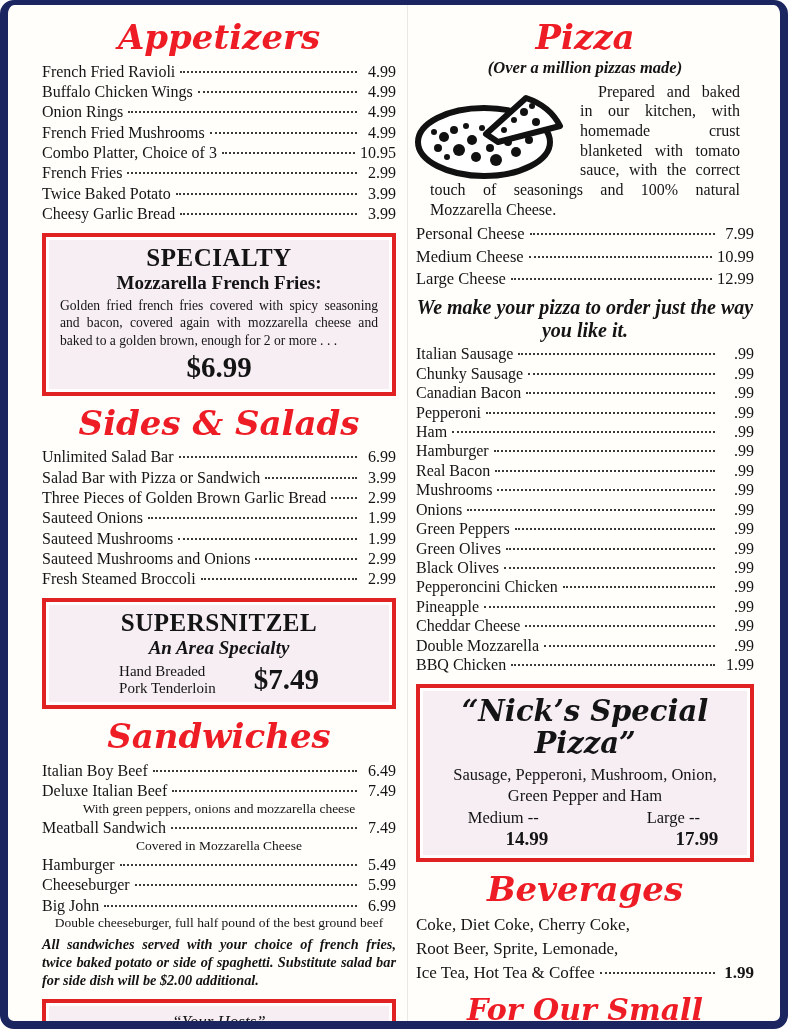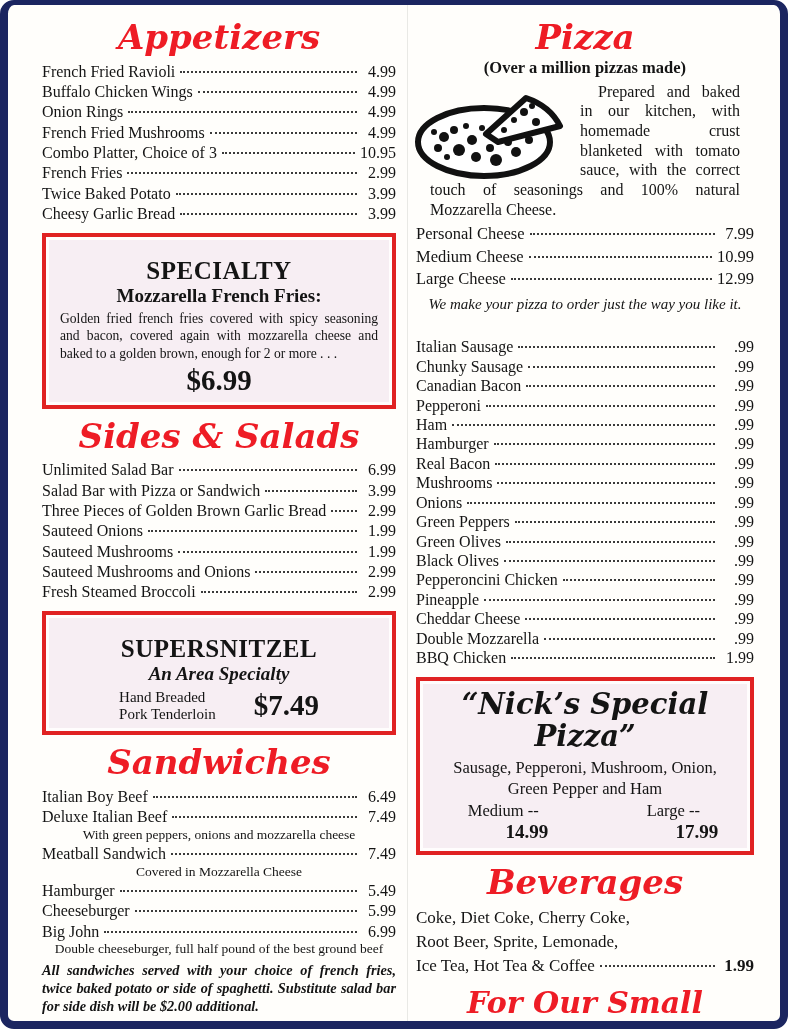--- a/index.html
+++ b/index.html
@@ -19,40 +19,40 @@
   .item{margin:0;}
   .row{display:flex;align-items:baseline;font-size:16px;line-height:1.27;}
   .tight .row{line-height:1.215;}
   .sizes .row{font-size:16.5px;line-height:1.35;}
   .nm{white-space:nowrap;text-align:center;}
   .dots{flex:1;border-bottom:2px dotted #3a3a3a;margin:0 5px;transform:translateY(-4px);min-width:12px;}
   .pr{white-space:nowrap;text-align:right;min-width:34px;}
   .note{text-align:center;font-size:13.5px;line-height:1.15;margin:-1px 0 2px;}
 
   .redbox{border:4px solid #e02222;background:#f7eef3;box-shadow:inset 0 0 0 3px #fffdfd;
-          padding:20px 12px 8px;margin:9px 2px;text-align:center;}
+          padding:7px 12px 8px;margin:9px 2px;text-align:center;}
   .box-title{font-size:25px;font-weight:bold;letter-spacing:.5px;line-height:1.1;}
   .box-sub{font-size:19px;font-weight:bold;line-height:1.15;}
   .box-sub.it{font-style:italic;}
   .box-desc{font-size:13.6px;text-align:justify;line-height:1.3;margin:3px 2px 0;}
   .box-price{font-size:29px;font-weight:bold;margin-top:1px;}
 
   .snitzel-row{display:flex;justify-content:center;align-items:flex-start;gap:18px;margin-top:4px;}
   .snitzel-item{font-size:15px;line-height:1.15;text-align:left;}
   .snitzel-price{font-size:29px;font-weight:bold;margin-left:20px;}
 
   .footnote{font-weight:bold;font-style:italic;font-size:14.3px;line-height:1.25;text-align:justify;margin:6px 2px 0;}
 
   .hosts .h-quote{font-size:17px;font-style:italic;margin:2px 0 6px;}
 
-  .pizza-sub{text-align:center;font-weight:bold;font-size:16.5px;margin:-4px 0 2px;}
+  .pizza-sub{text-align:center;font-weight:bold;font-style:italic;font-size:16.5px;margin:-4px 0 2px;}
   .pizza-intro{overflow:hidden;margin-bottom:4px;}
   .pizza-art{float:left;width:160px;height:98px;margin:2px 6px 0 0;}
   .pizza-desc{font-size:16px;line-height:1.23;text-align:justify;text-indent:18px;margin:2px 16px 0;}
-  .pizza-note{font-weight:normal;font-style:italic;font-size:15px;text-align:center;margin:6px 0 24px;}
+  .pizza-note{font-weight:bold;font-style:italic;font-size:20px;text-align:center;margin:6px 0 2px;}
 
   .nicks{padding:6px 22px 8px;}
   .nicks-title{font-family:"DejaVu Serif",serif;font-style:italic;font-weight:bold;font-size:29px;line-height:1.1;margin:2px 0 6px;}
   .nicks-desc{font-size:16.5px;line-height:1.22;}
   .nicks-prices{display:flex;justify-content:center;gap:54px;margin-top:2px;align-items:baseline;}
   .np-label{font-size:16.5px;}
   .np-val{font-size:19px;font-weight:bold;margin-left:47px;}
 
   .bev{font-size:17px;line-height:1.4;margin:0 2px;}
   .bev .row{font-size:17px;line-height:1.4;}

